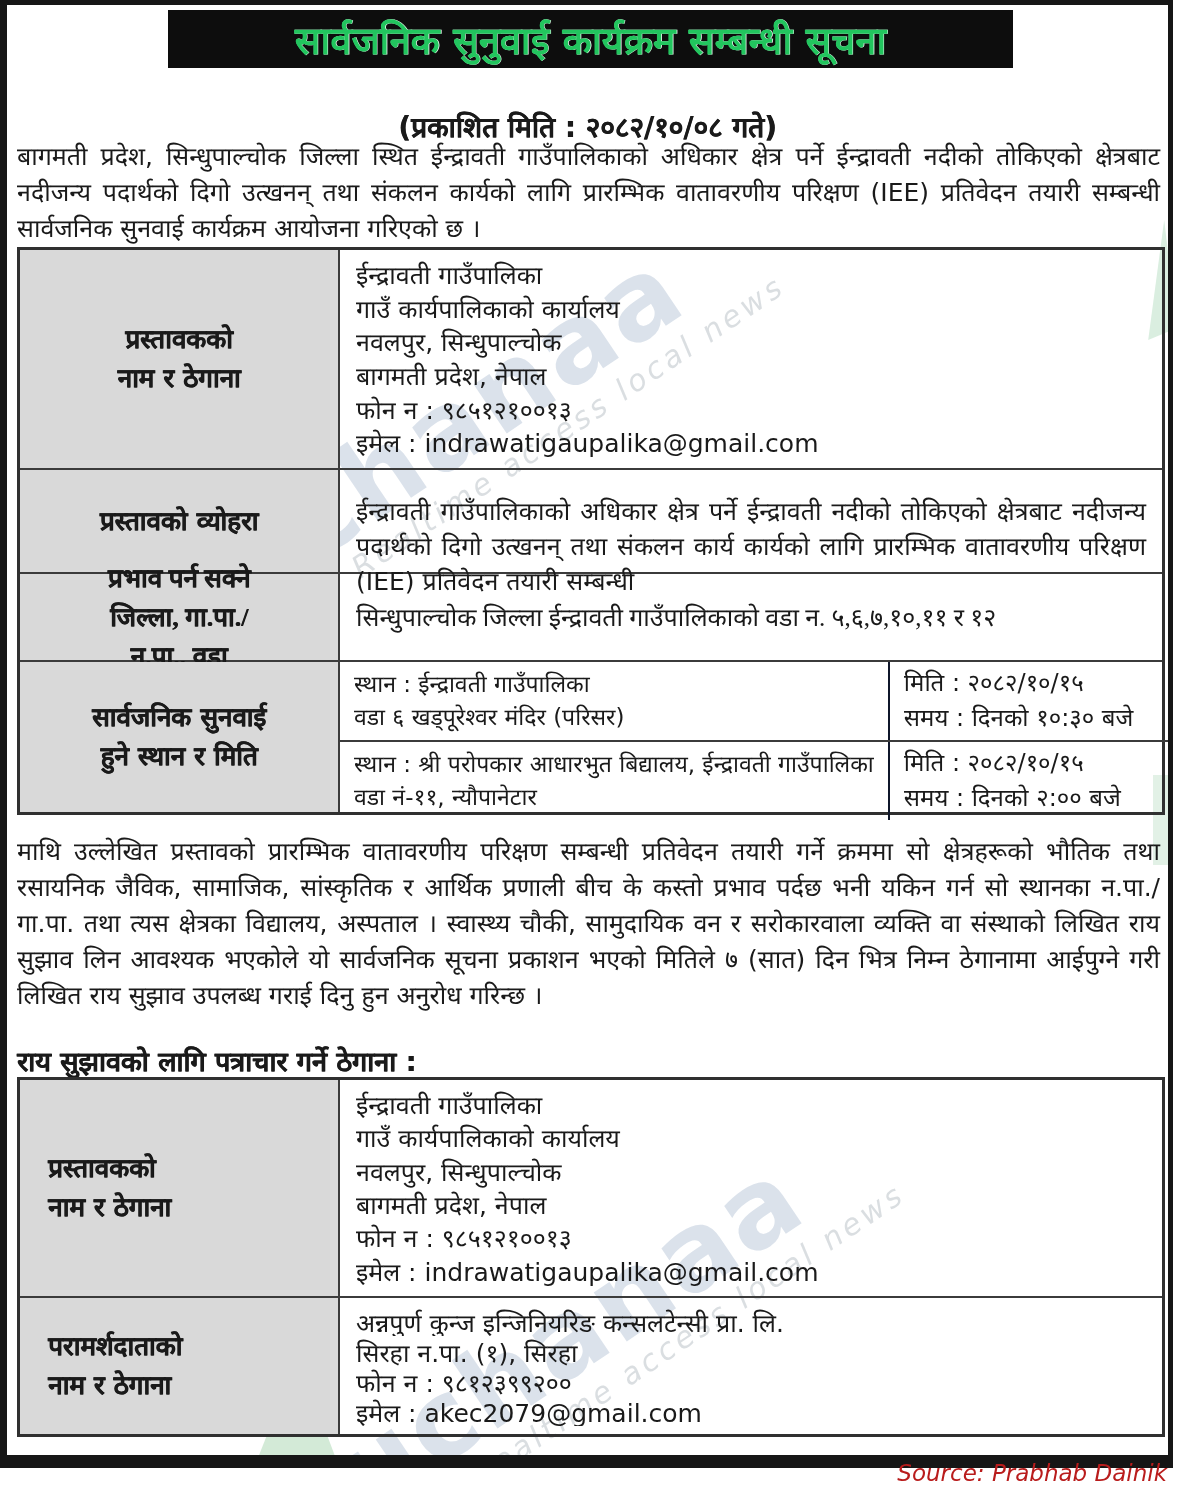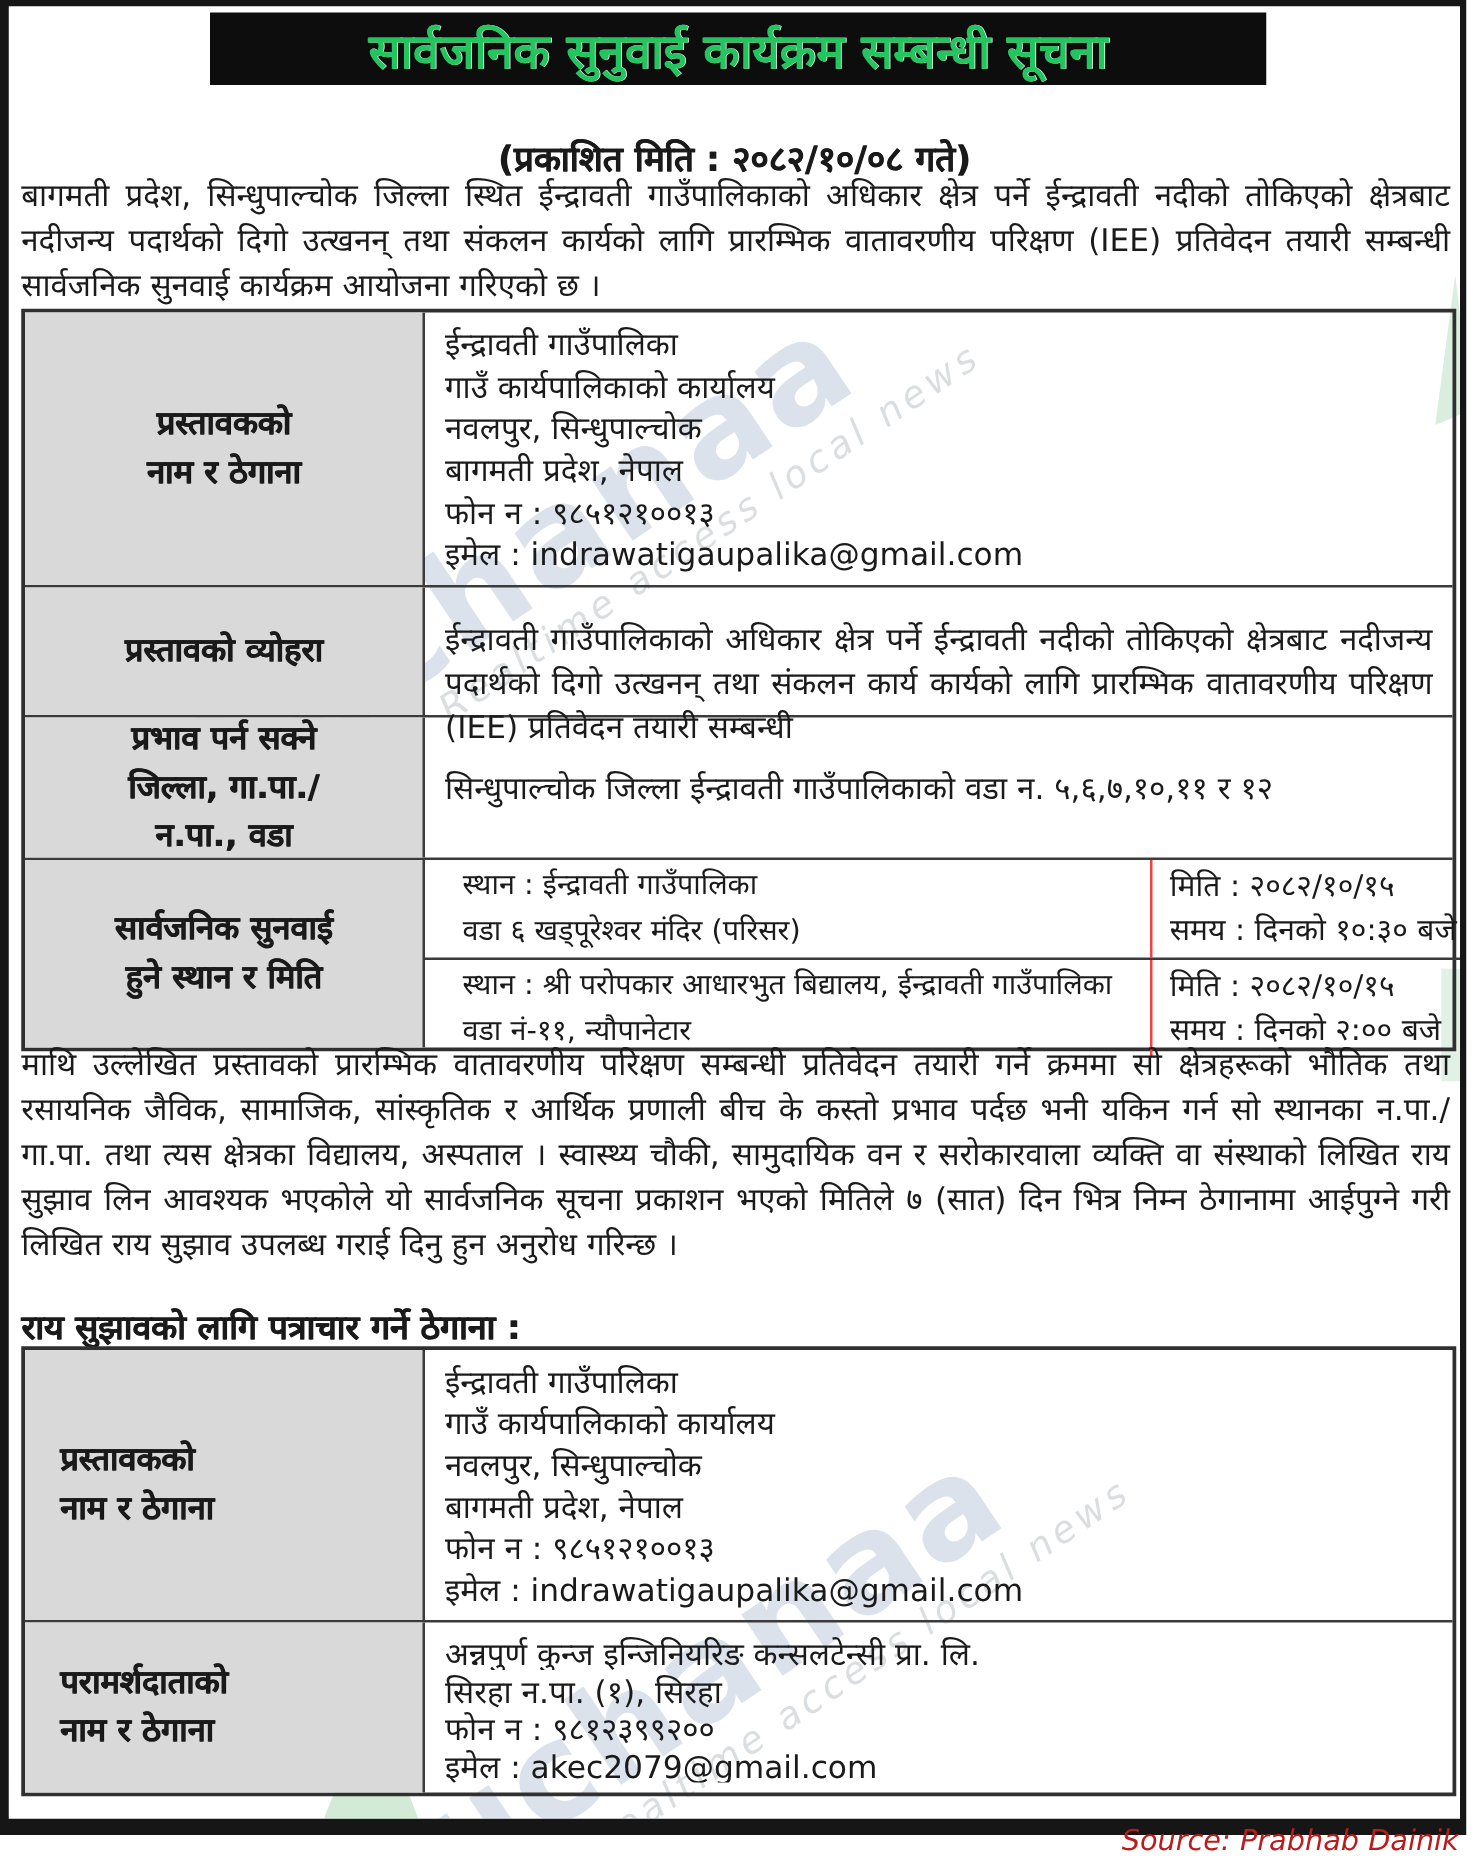--- a/index.html
+++ b/index.html
@@ -71,31 +71,31 @@
   .tlabel.left { align-items:flex-start; padding-left:28px; }
   .tcell {
     flex:1; box-sizing:border-box; padding:8px 16px;
     display:flex; flex-direction:column; justify-content:center;
     font-size:25px; line-height:35px; background:rgba(255,255,255,0);
   }
   .tcell .line { white-space:nowrap; overflow:hidden; }
   .tcell.justify { display:block; padding-top:24px; text-align:justify; }
   .r1 { height:218px; }
   .r2 { height:104px; }
-  .r3 { height:114px; }
+  .r3 { height:88px;font-family:Liberation Serif, serif; }
   .r4 { height:152px; }
   .r5 { height:216px; }
   .r6 { height:138px; }
   .hearing-right { flex:1; display:flex; flex-direction:column; }
   .hrow { display:flex; flex:1; box-sizing:border-box; }
   .hrow2 { border-top:2px solid #3b3b3b; }
   .hplace {
-    flex:1; box-sizing:border-box; padding:4px 30px;
-    display:flex; flex-direction:column; justify-content:space-between;
-    font-size:23px; line-height:33px; border-right:2px solid #ef4444; overflow:hidden;
+    flex:1; box-sizing:border-box; padding:4px 14px;
+    display:flex; flex-direction:column; justify-content:center;
+    font-size:23px; line-height:33px; border-right:2px solid #0f172a; overflow:hidden;
   }
   .hplace .line { white-space:nowrap; overflow:hidden; }
   .hdt {
     width:303px; flex:0 0 303px; box-sizing:border-box; padding:4px 14px;
     display:flex; flex-direction:column; justify-content:center;
     font-size:24px; line-height:35px;
   }
   .hdt div { white-space:nowrap; overflow:hidden; }
   
   .source {

